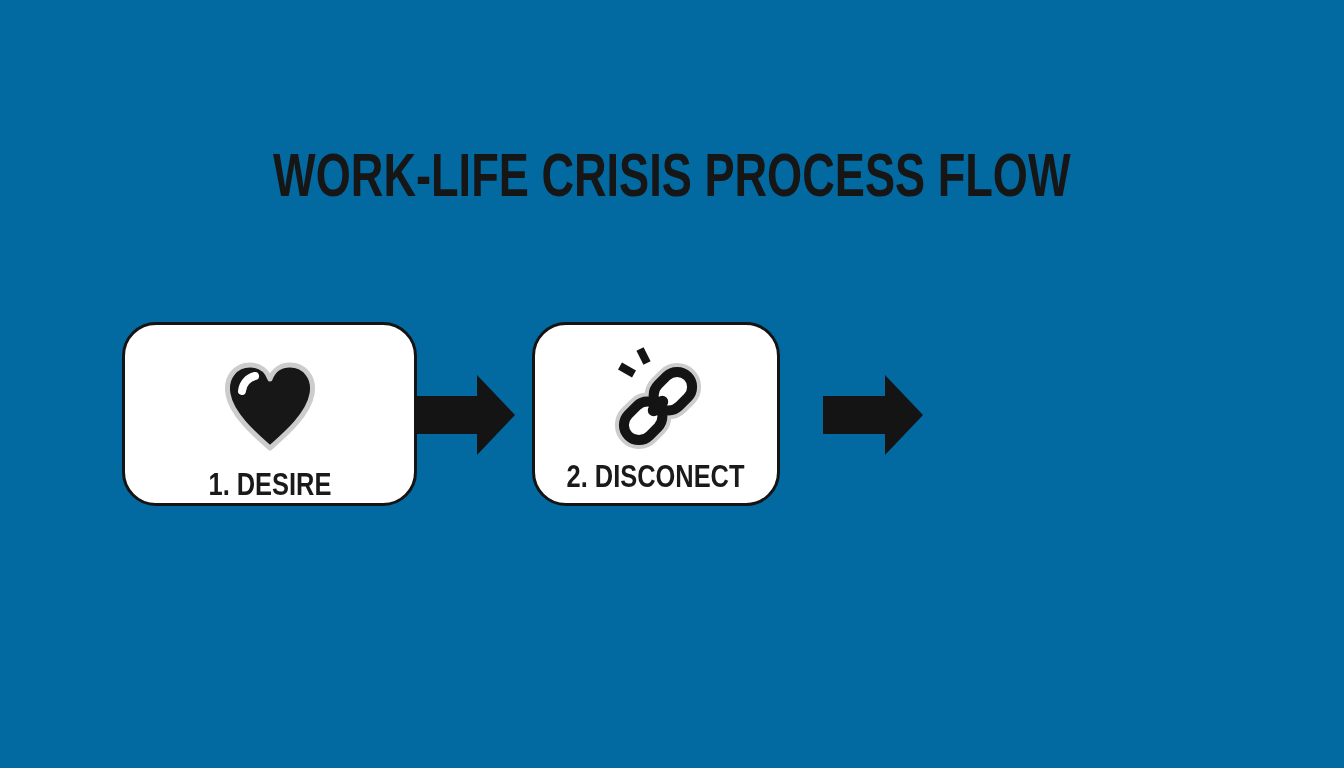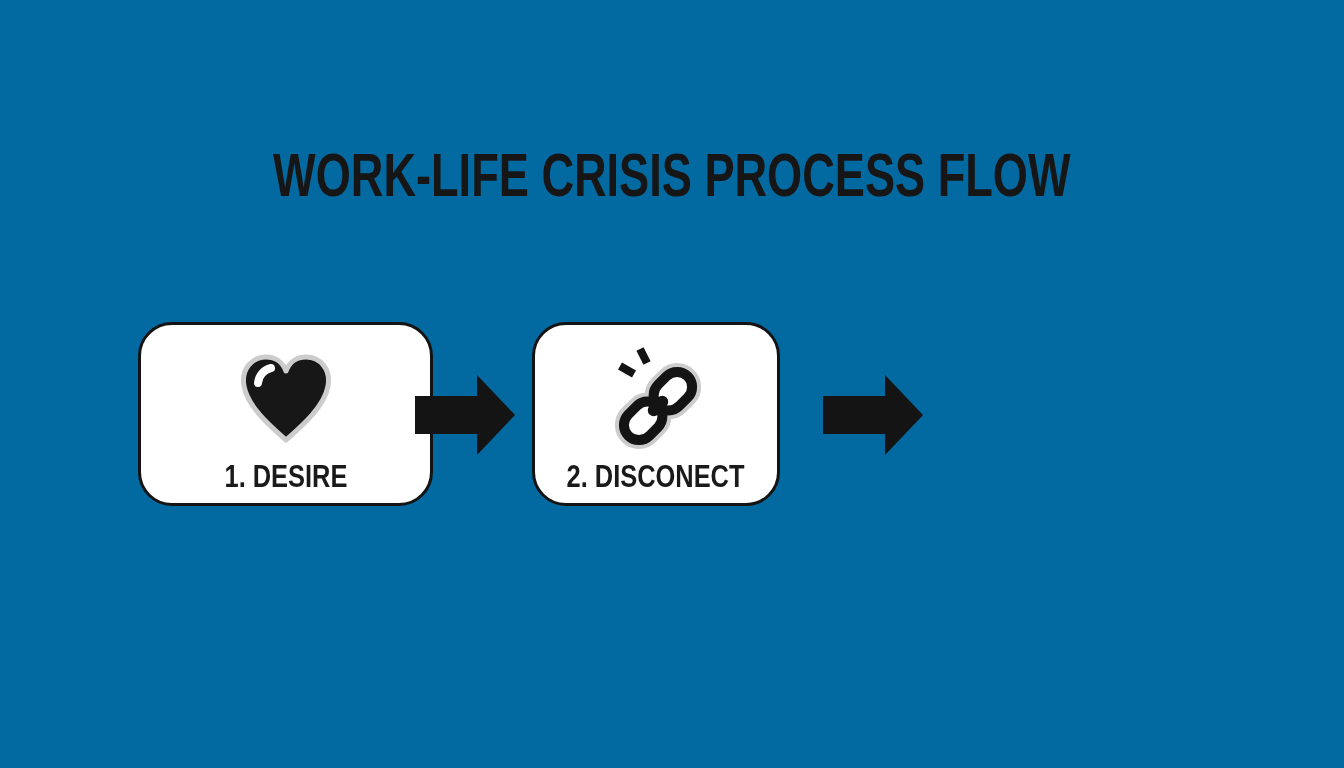--- a/index.html
+++ b/index.html
@@ -37,21 +37,21 @@
     top: 322px;
     height: 184px;
     background: #ffffff;
     border: 3px solid #141414;
     border-radius: 34px;
     display: flex;
     flex-direction: column;
     align-items: center;
     justify-content: flex-start;
   }
-  .step-box.b1 { left: 138px; width: 295px; }
+  .step-box.b1 { left: 122px; width: 295px; justify-content: flex-end; }
   .step-box.b2 { left: 532px; width: 248px; }
   .step-box.b3 { left: 940px; width: 280px; }
   .icon-slot {
     height: 118px;
     margin-top: 14px;
     display: flex;
     align-items: center;
     justify-content: center;
   }
   .step-label {

